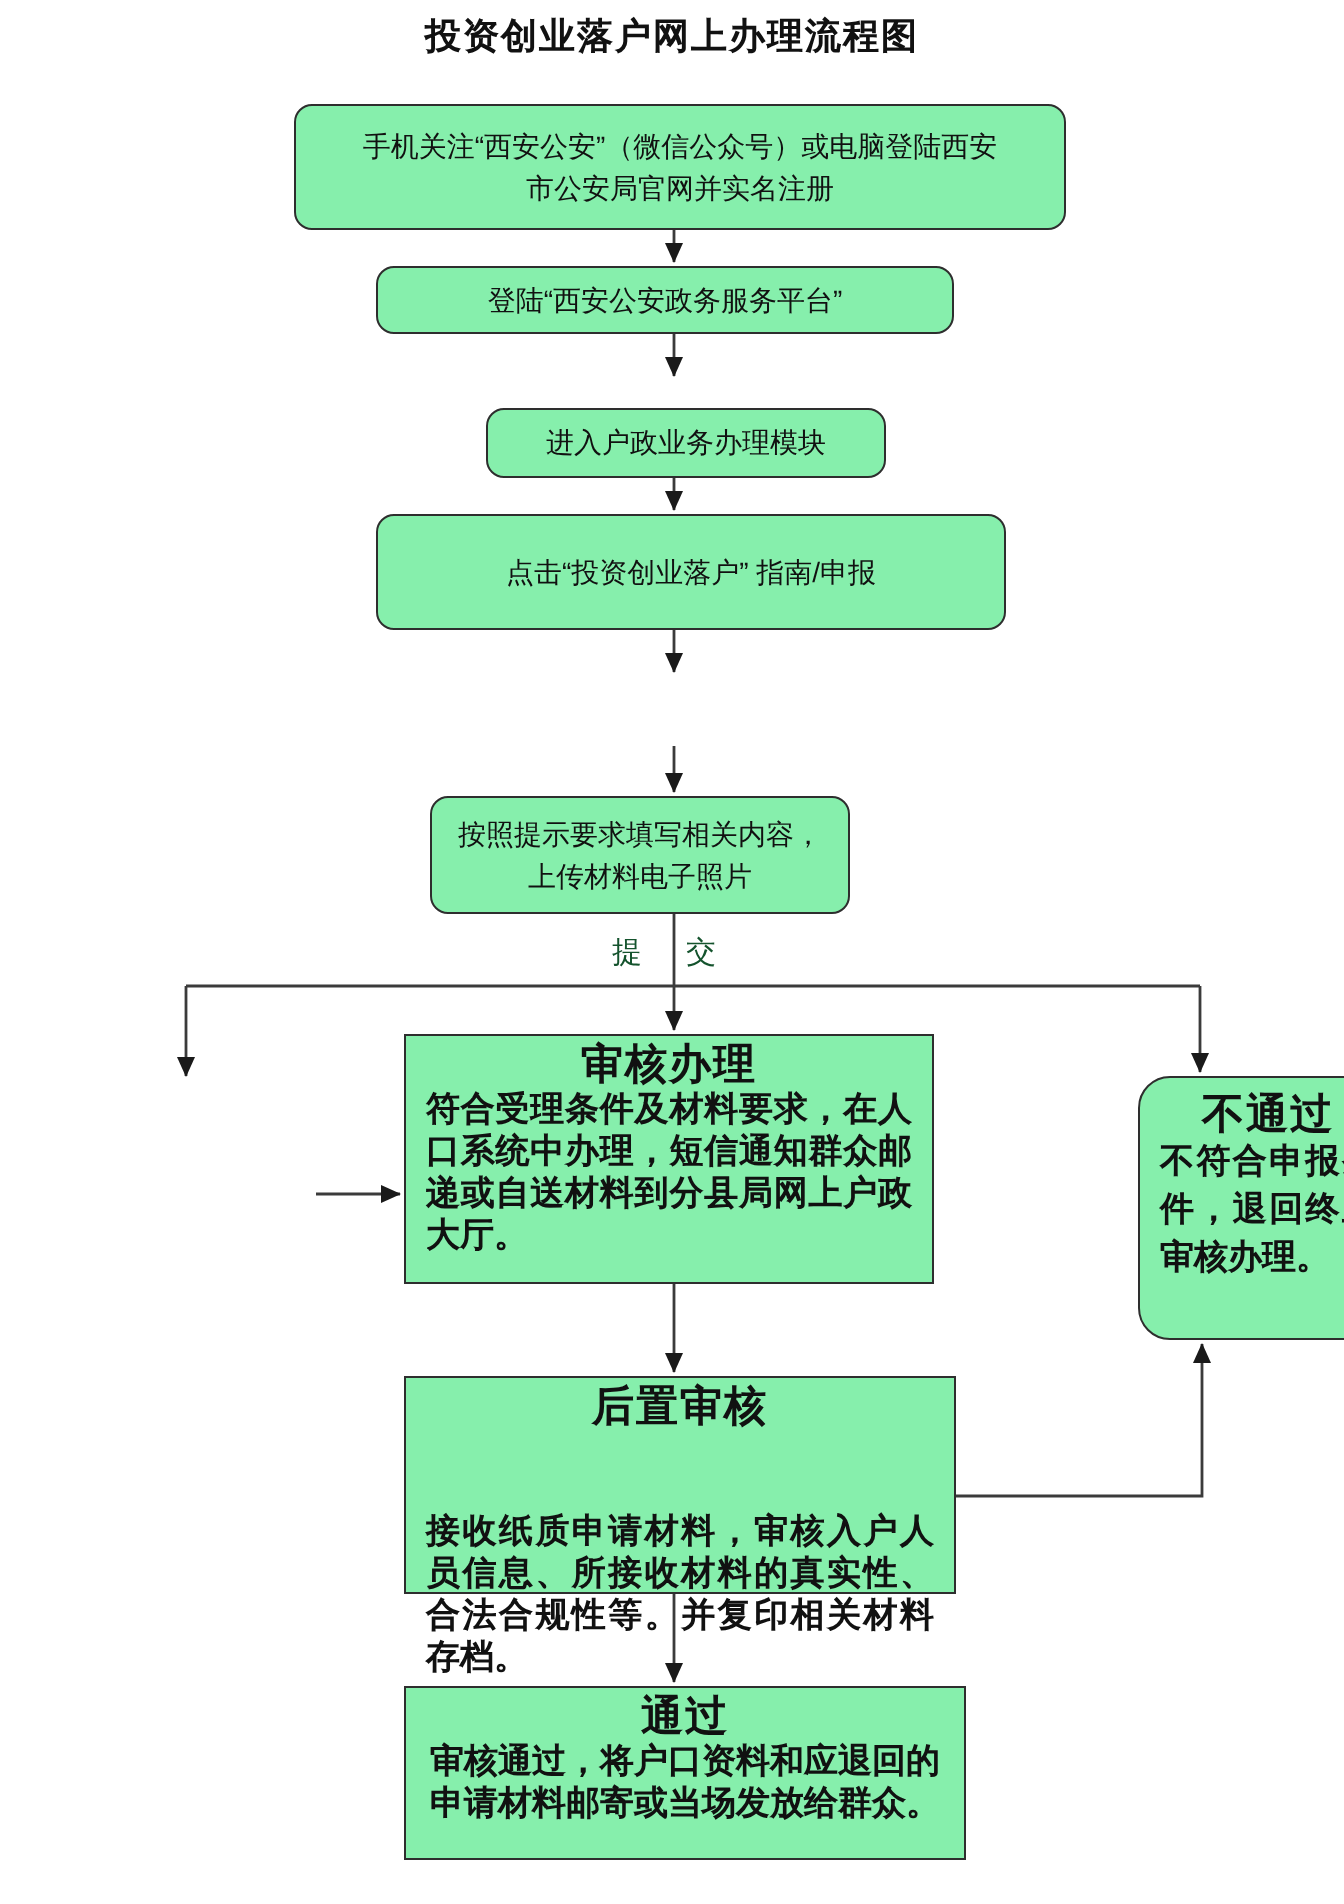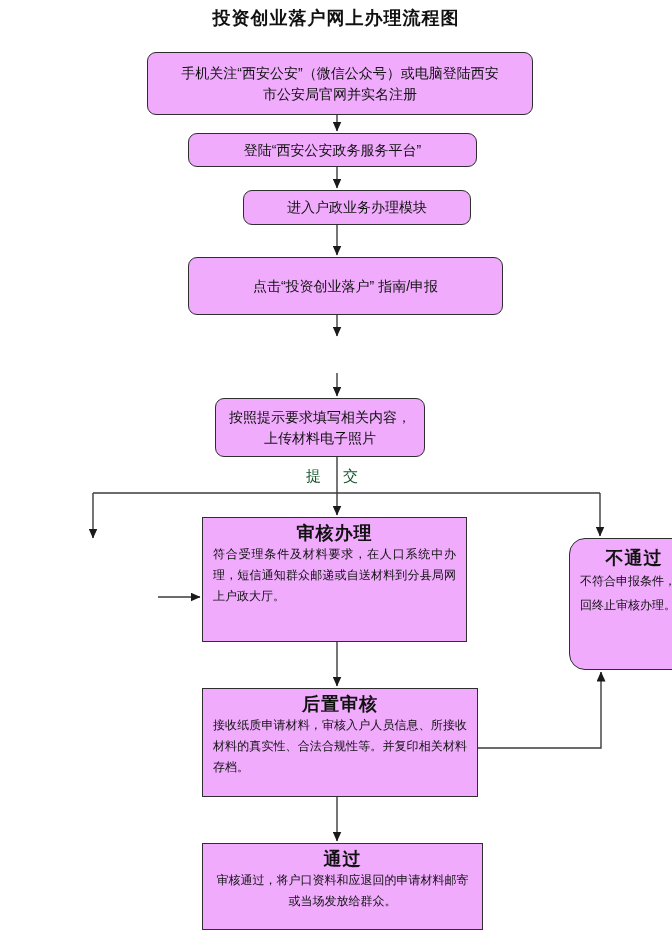--- a/index.html
+++ b/index.html
@@ -12,51 +12,51 @@
     overflow:hidden;
   }
   #page-title{
     position:absolute;left:0;top:6px;width:672px;
     text-align:center;font-size:18px;font-weight:bold;
     letter-spacing:1px;color:#111;
   }
   .node{
     position:absolute;
     border:1.4px solid #2e2e2e;
-    background:#f0abfc;
+    background:#86efac;
     box-sizing:border-box;
     display:flex;flex-direction:column;
     align-items:center;justify-content:center;
     font-size:14px;line-height:21px;color:#111;
     text-align:center;
   }
   .rounded{border-radius:9px;}
   .rounded-lg{border-radius:16px;margin-left:36px;}
   .pre{white-space:pre-line;}
   .node .node-title{
-    font-size:18px;font-weight:bold;letter-spacing:1px;
+    font-size:21px;font-weight:bold;letter-spacing:1px;
     line-height:22px;flex:0 0 auto;
   }
   .node .node-body{
-    font-size:12px;line-height:21px;
+    font-size:17px;line-height:21px;
     text-align:justify;text-justify:inter-character;
-    width:100%;box-sizing:border-box;
+    width:100%;box-sizing:border-box;font-weight:bold;
   }
   .branch-box{justify-content:flex-start;}
   
   #step-register {left:147px;top:52px;width:386px;height:63px;}
   #step-login    {left:188px;top:133px;width:289px;height:34px;}
-  #step-module   {left:243px;top:190px;width:228px;height:35px;}
+  #step-module   {left:243px;top:204px;width:200px;height:35px;}
   #step-guide    {left:188px;top:257px;width:315px;height:58px;}
   #step-bureau   {left:215px;top:338px;width:248px;height:35px;}
   #step-fill     {left:215px;top:398px;width:210px;height:59px;}
   #branch-supplement{left:22px;top:540px;width:136px;height:122px;padding:5px 8px;}
   #branch-review    {left:202px;top:517px;width:265px;height:125px;padding:4px 10px;}
   #branch-rejected  {left:533px;top:538px;width:130px;height:132px;padding:8px 10px;}
-  #branch-post      {left:202px;top:688px;width:276px;height:109px;padding:4px 10px;}
+  #branch-post      {left:202px;top:688px;width:276px;height:109px;padding:4px 10px;gap:40px;}
   #branch-passed    {left:202px;top:843px;width:281px;height:87px;padding:4px 10px 1px;}
   #branch-supplement .node-body,#branch-rejected .node-body{line-height:24px;}
   #branch-passed .node-body{text-align:center;}
   #submit-label{
     position:absolute;left:306px;top:467px;
     font-size:15px;color:#14532d;letter-spacing:22px;
     white-space:nowrap;
   }
   #connectors{position:absolute;left:0;top:0;}
 </style>

